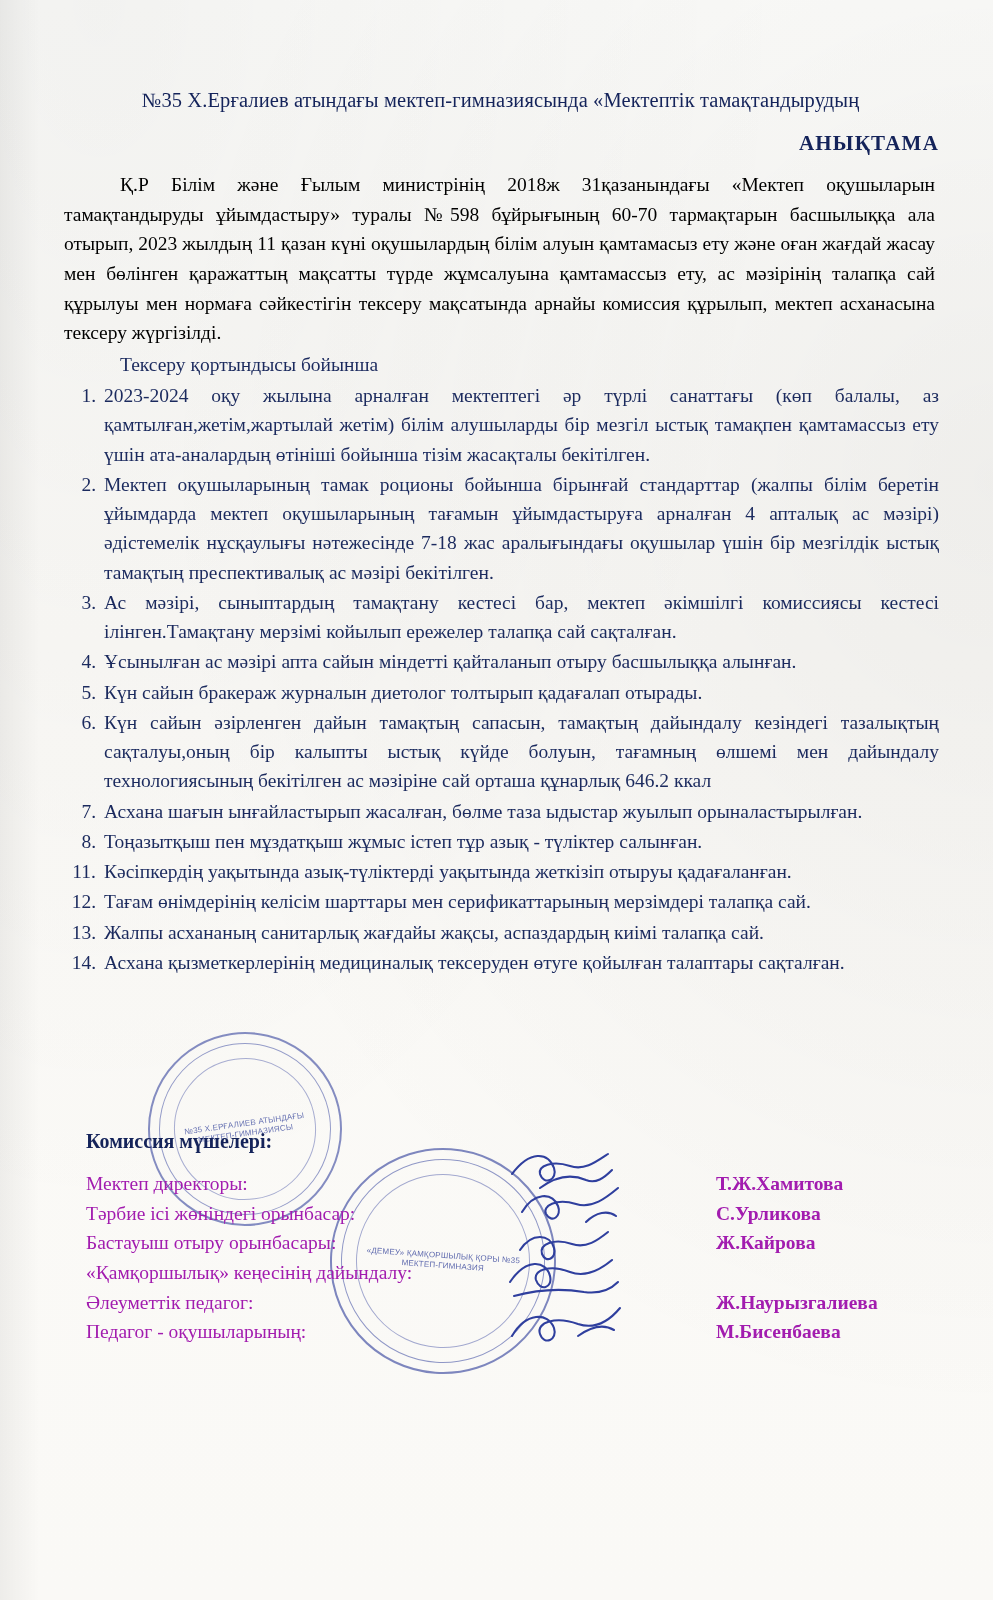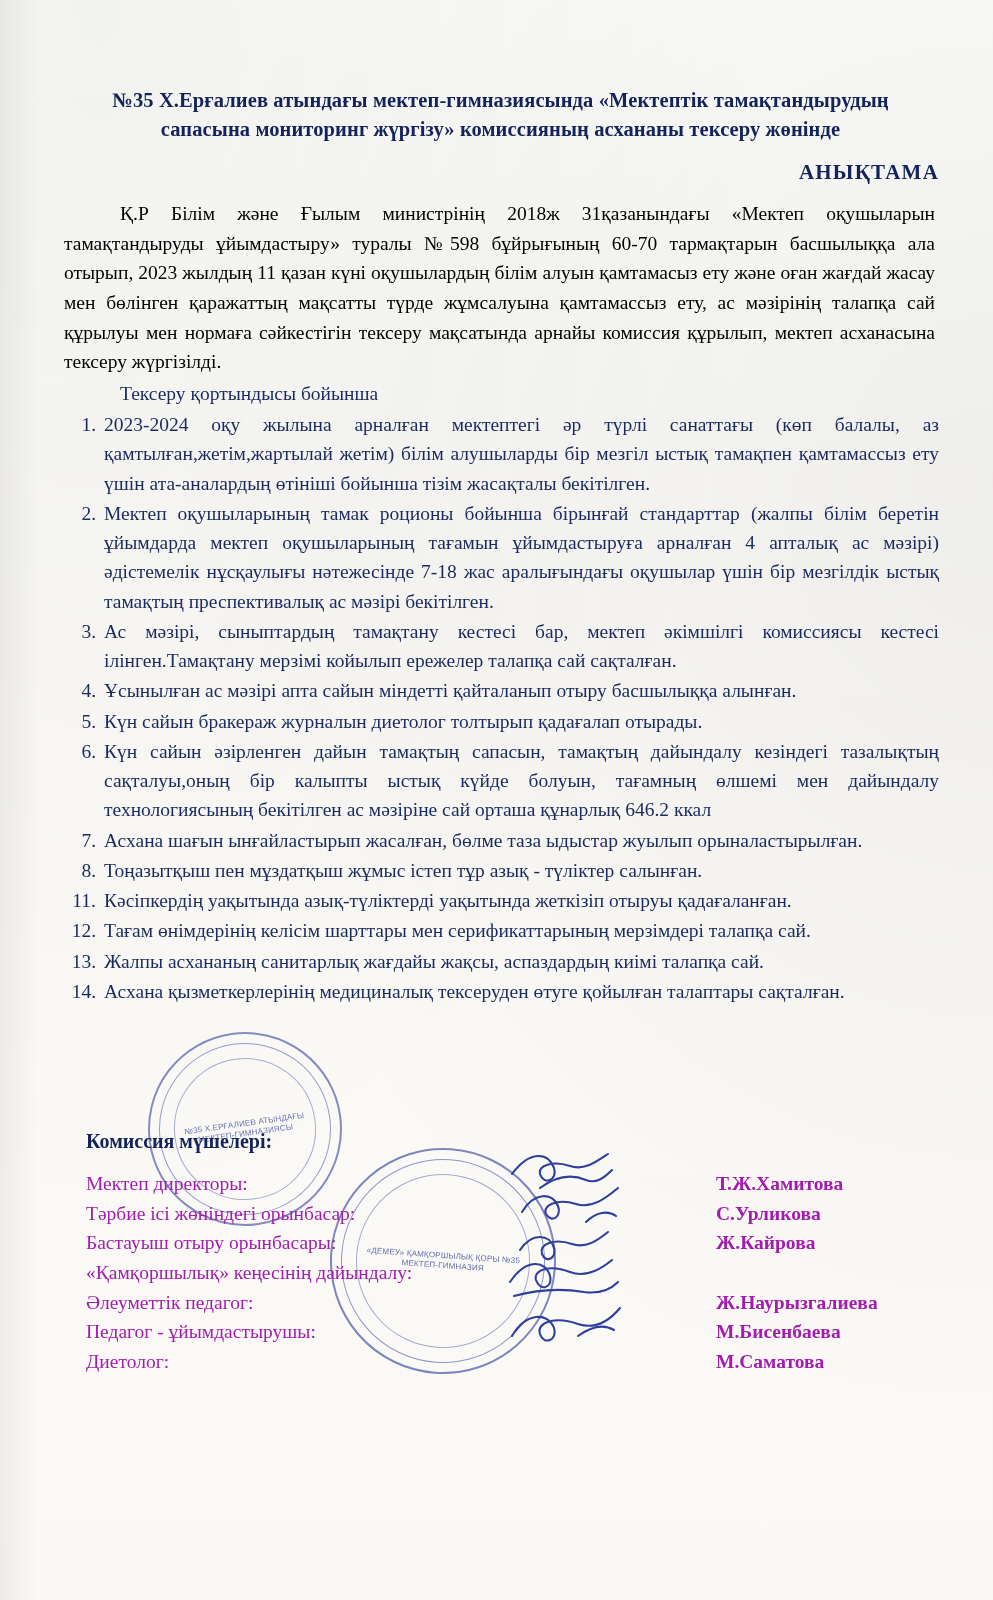--- a/index.html
+++ b/index.html
@@ -29,21 +29,21 @@
   }
 
   .page {
     position: relative;
     padding: 86px 54px 0 62px;
     box-sizing: border-box;
   }
 
   .doc-title {
     text-align: center;
-    font-weight: bold;
+    font-weight: normal;
     font-size: 20.5px;
     line-height: 1.42;
     letter-spacing: 0.1px;
     margin: 0 6px;
     color: #14235a;
   }
 
   .doc-subtitle {
     text-align: right;
     font-weight: bold;
@@ -195,21 +195,20 @@
 </style>
 </head>
 <body>
 
 <div class="paper-shade"></div>
 
 <div class="page">
 
   <div class="doc-title">
     <div>№35 Х.Ерғалиев атындағы мектеп-гимназиясында «Мектептік  тамақтандырудың</div>
-    <div>сапасына  мониторинг жүргізу» комиссияның асхананы тексеру жөнінде</div>
   </div>
 
   <div class="doc-subtitle">АНЫҚТАМА</div>
 
   <p class="para">Қ.Р Білім және Ғылым министрінің  2018ж 31қазанындағы «Мектеп оқушыларын тамақтандыруды ұйымдастыру» туралы №598 бұйрығының 60-70 тармақтарын басшылыққа ала отырып, 2023 жылдың 11 қазан күні  оқушылардың білім алуын қамтамасыз ету  және оған жағдай жасау мен бөлінген қаражаттың мақсатты түрде жұмсалуына қамтамассыз ету, ас мәзірінің талапқа сай құрылуы мен нормаға сәйкестігін тексеру мақсатында арнайы комиссия құрылып, мектеп асханасына тексеру жүргізілді.</p>
 
   <div class="subhead">Тексеру қортындысы  бойынша</div>
 
   <ol class="items">
     <li>
@@ -309,23 +308,18 @@
     <div class="sign-row">
       <span class="sign-role">«Қамқоршылық» кеңесінің дайындалу:</span>
       <span class="sign-gap"></span>
     </div>
     <div class="sign-row">
       <span class="sign-role">Әлеуметтік педагог:</span>
       <span class="sign-gap"></span>
       <span class="sign-name">Ж.Наурызгалиева</span>
     </div>
     <div class="sign-row">
-      <span class="sign-role">Педагог - ұйымдастырушы:</span>
+      <span class="sign-role">Педагог - оқушыларының:</span>
       <span class="sign-gap"></span>
       <span class="sign-name">М.Бисенбаева</span>
     </div>
-    <div class="sign-row">
-      <span class="sign-role">Диетолог:</span>
-      <span class="sign-gap"></span>
-      <span class="sign-name">М.Саматова</span>
-    </div>
   </div>
 </div>
 
 </body></html>

